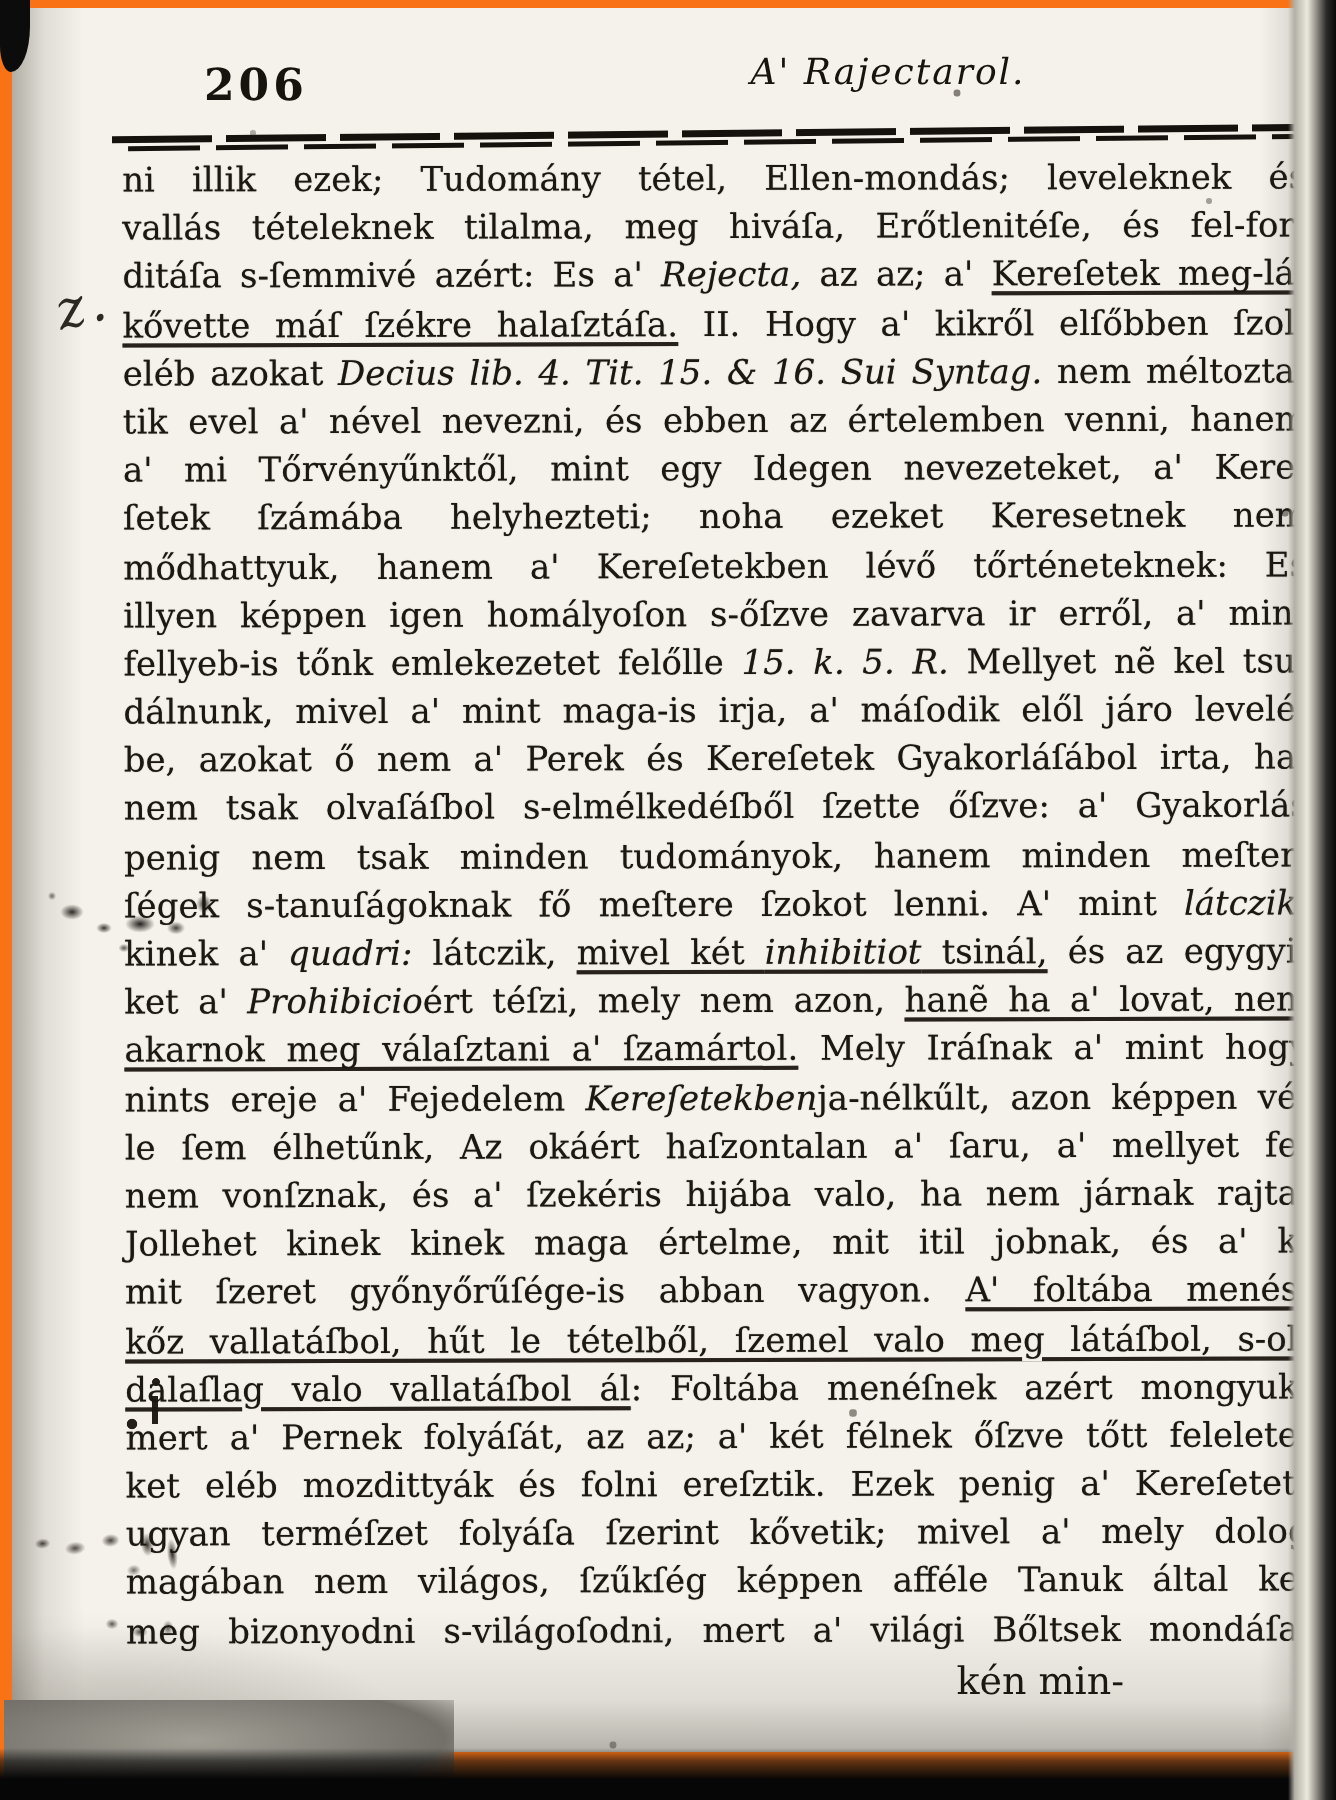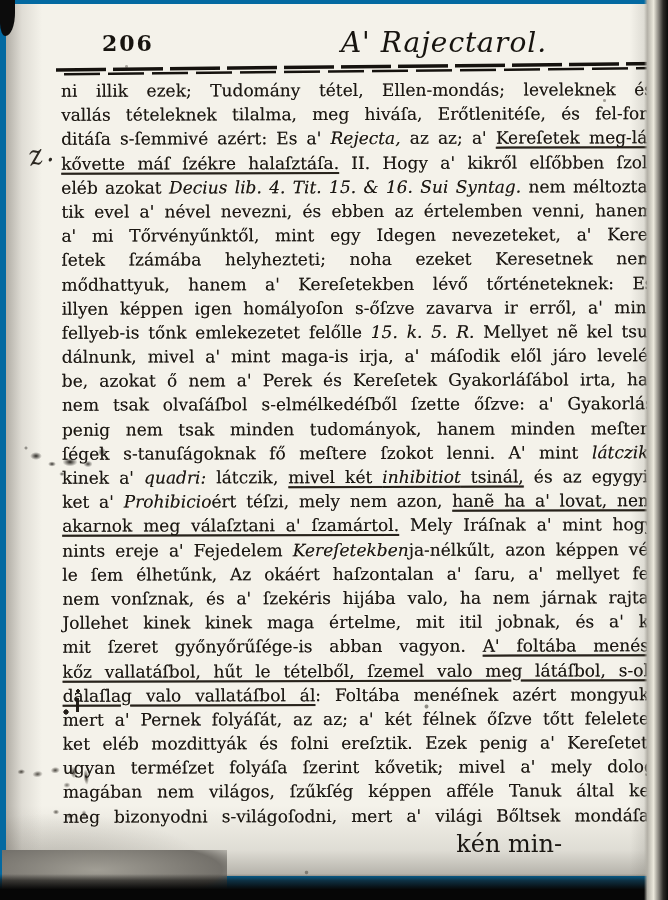--- a/index.html
+++ b/index.html
@@ -1,18 +1,18 @@
 <!DOCTYPE html>
 <html><head>
 <meta charset="utf-8">
 <style>
   html,body{margin:0;padding:0;background:#000;}
   #stage{
     position:relative;width:668px;height:900px;overflow:hidden;
-    background:#0369a1;
+    background:#f97316;
     font-family:"DejaVu Serif", serif;
   }
   
   #page{
     position:absolute;left:6px;top:4px;width:650px;height:872px;
     background:
       linear-gradient(90deg, rgba(95,90,82,.45) 0px, rgba(150,145,138,.22) 16px, rgba(0,0,0,0) 36px),
       linear-gradient(270deg, rgba(110,108,100,.30) 0px, rgba(0,0,0,0) 26px),
       linear-gradient(0deg, rgba(125,122,114,.55) 0px, rgba(160,157,148,.25) 26px, rgba(0,0,0,0) 70px),
       radial-gradient(ellipse 220px 90px at 8% 100%, rgba(120,116,108,.45), rgba(0,0,0,0) 70%),
@@ -35,21 +35,21 @@
     position:absolute;left:2px;top:850px;width:225px;height:50px;
     background:radial-gradient(ellipse at 42% 40%, #a19e95, #73706a 68%, rgba(0,0,0,0) 95%);
   }
   
   #page-number{
     position:absolute;left:96px;top:26px;font-size:22px;color:#17140f;
     letter-spacing:2px;font-weight:600;
   }
   #running-title{
     position:absolute;left:308px;top:22px;width:260px;text-align:center;
-    font-size:28px;font-style:italic;color:#17140f;letter-spacing:1px;
+    font-size:18px;font-style:italic;color:#17140f;letter-spacing:1px;
   }
   #header-rule{
     position:absolute;left:50px;top:61px;width:602px;height:8px;
     transform:rotate(-0.6deg);
     background-image:
       repeating-linear-gradient(90deg,#15120e 0 50px, rgba(0,0,0,0) 50px 57px),
       repeating-linear-gradient(90deg,#15120e 0 36px, rgba(0,0,0,0) 36px 44px);
     background-size:100% 3.5px, 100% 2.5px;
     background-position:0 0, 8px 4.6px;
     background-repeat:no-repeat, no-repeat;
@@ -59,21 +59,21 @@
     position:absolute;left:56px;top:74px;width:592px;
     font-size:17px;line-height:24.2px;color:#1b1712;
     transform:rotate(-0.15deg);
     text-shadow:0 0 .5px rgba(20,15,10,.55);
   }
   .line{text-align:justify;text-align-last:justify;height:24.2px;white-space:nowrap;overflow:visible;}
   .it{font-style:italic;}
   .ul{text-decoration:underline;text-decoration-thickness:2.4px;text-underline-offset:3px;text-decoration-color:rgba(30,25,18,.9);}
   #catchword{
     position:absolute;left:56px;top:826px;width:592px;text-align:right;
-    padding-right:0;box-sizing:border-box;font-size:24px;color:#1b1712;
+    padding-right:0;box-sizing:border-box;font-size:19px;color:#1b1712;
   }
   #catchword span{margin-right:92px;display:inline-block;}
   
   #margin-z{
     position:absolute;left:22px;top:134px;font-size:27px;font-style:italic;color:#2c2822;
     transform:rotate(-14deg);letter-spacing:2px;
   }
   #ink-blot{
     position:absolute;left:12px;top:436px;width:100px;height:48px;
     background:

